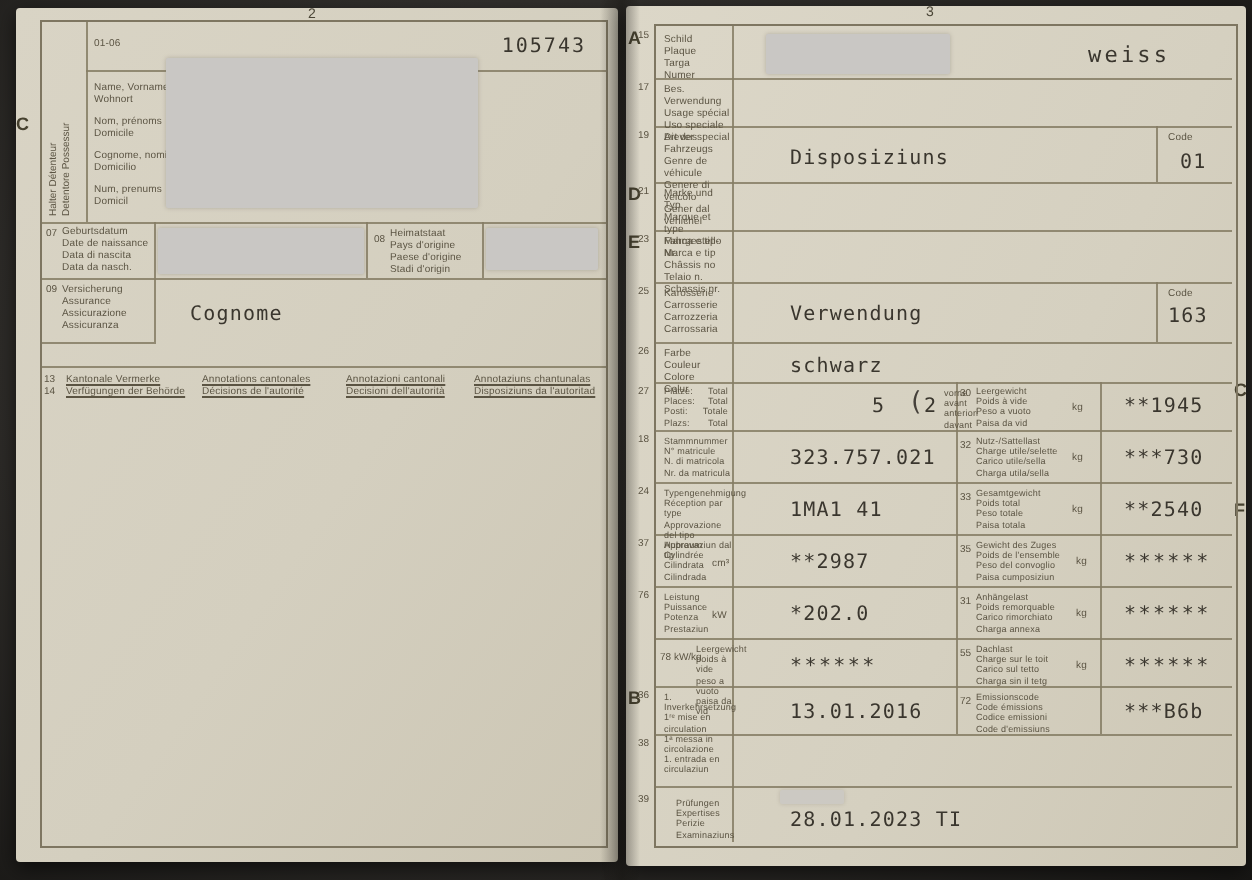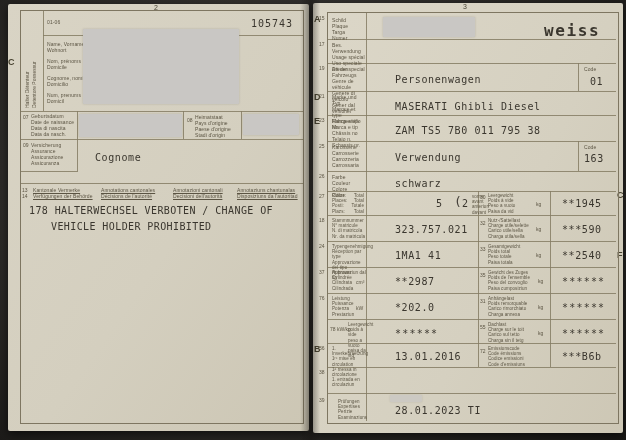--- a/index.html
+++ b/index.html
@@ -17,21 +17,21 @@
   .tbl-left{left:12px;top:6px;width:282px;height:412px}
   .tbl-right{left:14px;top:9px;width:290px;height:410px}
   .hl{position:absolute;height:1px;background:#857c64;opacity:.85}
   .vl{position:absolute;width:1px;background:#857c64;opacity:.85}
   .lbl{position:absolute;font:400 5px/1.2 "Liberation Sans",sans-serif;color:#5b5443;
        white-space:pre-line;letter-spacing:.1px}
   .lbl-xs{font-size:4.5px;line-height:1.15}
   .num{position:absolute;font:400 5px/1.1 "Liberation Sans",sans-serif;color:#5b5443;white-space:pre-line}
   .tw{position:absolute;font:400 10px/1.1 "DejaVu Sans Mono",monospace;color:#3a362e;
       letter-spacing:.6px;white-space:pre}
-  .tw-bold{font-weight:700;letter-spacing:1.6px;font-size:16px}
+  .tw-bold{font-weight:400;letter-spacing:1.6px;font-size:11px}
   .letter{position:absolute;font:700 9px/1 "Liberation Sans",sans-serif;color:#46412f}
   .fold{position:absolute;font:400 7px/1 "Liberation Sans",sans-serif;color:#4a4536}
   .redact{position:absolute;background:#c9c7c4;border-radius:1px;box-shadow:0 0 2px rgba(120,115,105,.4)}
   .u{text-decoration:underline}
   .vert{position:absolute;writing-mode:vertical-rl;transform:rotate(180deg);
         font:400 5px/1.3 "Liberation Sans",sans-serif;color:#5b5443}
   .vert span{display:block}
   .paren{position:absolute;font:400 13px/1 "DejaVu Sans Mono",monospace;color:#45403a}
 </style>
 </head>
@@ -98,22 +98,20 @@
 14</div>
     <div class="lbl u" style="left:12px;top:176px;width:64px">Kantonale Vermerke
 Verfügungen der Behörde</div>
     <div class="lbl u" style="left:80px;top:176px;width:70px">Annotations cantonales
 Décisions de l'autorité</div>
     <div class="lbl u" style="left:152px;top:176px;width:62px">Annotazioni cantonali
 Decisioni dell'autorità</div>
     <div class="lbl u" style="left:216px;top:176px;width:66px">Annotaziuns chantunalas
 Disposiziuns da l'autoritad</div>
 
-    <div class="tw" style="left:8px;top:194px;letter-spacing:.4px">178 HALTERWECHSEL VERBOTEN / CHANGE OF</div>
-    <div class="tw" style="left:30px;top:210px;letter-spacing:.4px">VEHICLE HOLDER PROHIBITED</div>
   </div>
 </div>
 
 <div class="page page-right">
   <div class="fold" style="left:150px;top:0">3</div>
 
   <div class="letter" style="left:1px;top:12px">A</div>
   <div class="letter" style="left:1px;top:90px">D</div>
   <div class="letter" style="left:1px;top:114px">E</div>
   <div class="letter" style="left:1px;top:342px">B</div>
@@ -169,35 +167,33 @@
 
     <div class="lbl" style="left:4px;top:29px;width:34px">Bes. Verwendung
 Usage spécial
 Uso speciale
 Diever special</div>
 
     <div class="lbl" style="left:4px;top:53px;width:34px">Art des Fahrzeugs
 Genre de véhicule
 Genere di veicolo
 Gener dal vehichel</div>
-    <div class="tw" style="left:67px;top:61px">Personenwagen</div>
+    <div class="tw" style="left:67px;top:61px">Disposiziuns</div>
     <div class="lbl" style="left:256px;top:53px">Code</div>
     <div class="tw" style="left:262px;top:63px">01</div>
 
     <div class="lbl" style="left:4px;top:81px;width:34px">Marke und Typ
 Marque et type
 Marca e tipo
 Marca e tip</div>
-    <div class="tw" style="left:67px;top:88px">MASERATI Ghibli Diesel</div>
 
     <div class="lbl" style="left:4px;top:105px;width:34px">Fahrgestell-Nr.
 Châssis no
 Telaio n.
 Schassis nr.</div>
-    <div class="tw" style="left:67px;top:112px">ZAM TS5 7B0 011 795 38</div>
 
     <div class="lbl" style="left:4px;top:131px;width:34px">Karosserie
 Carrosserie
 Carrozzeria
 Carrossaria</div>
     <div class="tw" style="left:67px;top:139px">Verwendung</div>
     <div class="lbl" style="left:256px;top:131px">Code</div>
     <div class="tw" style="left:256px;top:140px">163</div>
 
     <div class="lbl" style="left:4px;top:161px;width:34px">Farbe
@@ -233,21 +229,21 @@
 N° matricule
 N. di matricola
 Nr. da matricula</div>
     <div class="tw" style="left:67px;top:211px">323.757.021</div>
     <div class="num" style="left:152px;top:208px">32</div>
     <div class="lbl lbl-xs" style="left:160px;top:205px;width:44px">Nutz-/Sattellast
 Charge utile/selette
 Carico utile/sella
 Charga utila/sella</div>
     <div class="lbl" style="left:208px;top:213px">kg</div>
-    <div class="tw" style="left:234px;top:211px">***590</div>
+    <div class="tw" style="left:234px;top:211px">***730</div>
 
     <div class="lbl lbl-xs" style="left:4px;top:231px;width:36px">Typengenehmigung
 Réception par type
 Approvazione del tipo
 Approvaziun dal tip</div>
     <div class="tw" style="left:67px;top:237px">1MA1 41</div>
     <div class="num" style="left:152px;top:234px">33</div>
     <div class="lbl lbl-xs" style="left:160px;top:231px;width:44px">Gesamtgewicht
 Poids total
 Peso totale

